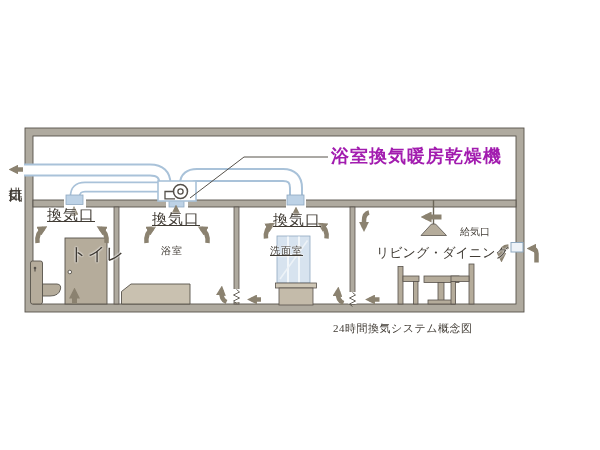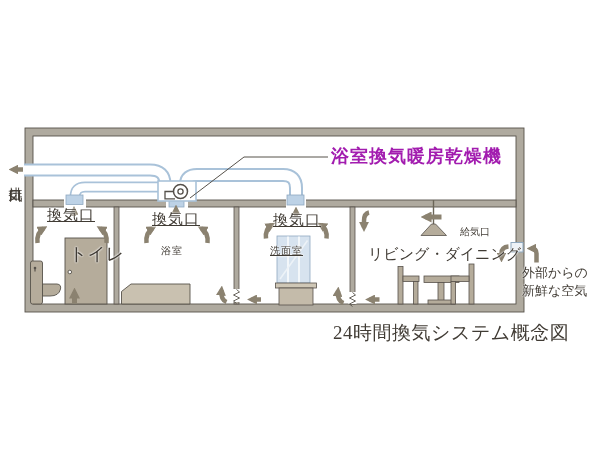--- a/index.html
+++ b/index.html
@@ -12,21 +12,21 @@
     position:absolute;white-space:nowrap;line-height:1.15;
     text-shadow:0 0 2px #fff,0 0 2px #fff;
   }
   .lbl-vent{font-size:15px;letter-spacing:1px;text-decoration:underline;}
   .lbl-room{font-size:10px;letter-spacing:1px;}
   .lbl-exhaust{
     left:7px;top:176px;font-size:14px;
     writing-mode:vertical-rl;text-orientation:upright;letter-spacing:2px;
   }
   .lbl-callout{left:331px;top:146px;font-size:18px;font-weight:bold;letter-spacing:1px;color:#a21caf;}
-  .lbl-caption{left:333px;top:322px;font-size:19px;letter-spacing:0.5px;}
+  .lbl-caption{left:333px;top:322px;font-size:11px;letter-spacing:0.5px;}
   .lbl-outside{left:522px;top:264px;font-size:13px;line-height:18px;}
   .lbl-outside span{display:block;}
 </style>
 </head>
 <body>
 
 <div class="stage">
 
   <svg width="600" height="450" viewBox="0 0 600 450">
     <defs>
@@ -154,22 +154,18 @@
     </g>
   </svg>
 
   <div class="lbl lbl-exhaust">排気口</div>
   <div class="lbl lbl-vent" style="left:47px;top:207px;">換気口</div>
   <div class="lbl lbl-vent" style="left:152px;top:211px;">換気口</div>
   <div class="lbl lbl-vent" style="left:273px;top:212px;">換気口</div>
   <div class="lbl" style="left:69px;top:244px;font-size:18px;">トイレ</div>
   <div class="lbl lbl-room" style="left:161px;top:245px;">浴室</div>
   <div class="lbl lbl-room" style="left:270px;top:245px;text-decoration:underline;">洗面室</div>
-  <div class="lbl" style="left:368px;top:246px;font-size:15px;">リビング・ダイニング</div>
+  <div class="lbl" style="left:376px;top:246px;font-size:13px;">リビング・ダイニング</div>
   <div class="lbl" style="left:460px;top:226px;font-size:10px;">給気口</div>
-  <div class="lbl lbl-outside">
-    <span>外部からの</span>
-    <span>新鮮な空気</span>
-  </div>
   <div class="lbl lbl-callout">浴室換気暖房乾燥機</div>
   <div class="lbl lbl-caption">24時間換気システム概念図</div>
 
 </div>
 
 </body></html>

